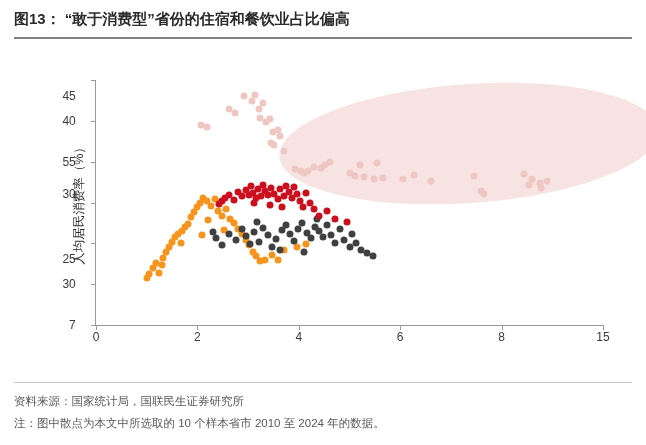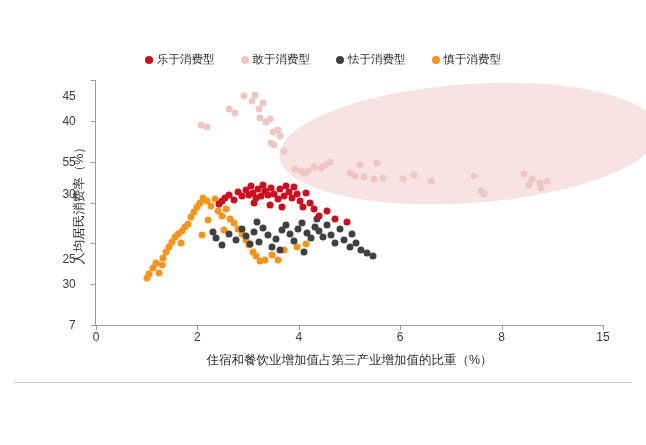--- a/index.html
+++ b/index.html
@@ -62,44 +62,29 @@
   
   .footer-rule{position:absolute;left:14px;top:382px;width:618px;height:1px;background:#c8c8c8;}
   .footer{position:absolute;left:14px;top:390px;width:618px;}
   .footer-line{font-size:11.5px;color:#58595b;line-height:22px;white-space:nowrap;}
 </style>
 </head>
 <body>
 
 <div class="page">
 
-
-  <div class="legend" id="legend">
-      <div class="legend-item">
-        <span class="legend-dot" style="background: rgb(204, 15, 31);"></span>
-        <span class="legend-label">乐于消费型</span>
-      </div>
-      <div class="legend-item">
-        <span class="legend-dot" style="background: rgb(238, 198, 194);"></span>
-        <span class="legend-label">敢于消费型</span>
-      </div>
-      <div class="legend-item">
-        <span class="legend-dot" style="background: rgb(64, 64, 64);"></span>
-        <span class="legend-label">怯于消费型</span>
-      </div>
-      <div class="legend-item">
-        <span class="legend-dot" style="background: rgb(247, 148, 30);"></span>
-        <span class="legend-label">慎于消费型</span>
-      </div>
-    </div>
+  <div class="title-block">
+    <div class="title-text">图13： “敢于消费型”省份的住宿和餐饮业占比偏高</div>
+    <div class="title-rule"></div>
+  </div>
+
 
   <div class="plot" id="plot">
     <div class="axis-y"></div>
     <div class="axis-x"></div>
-    <div class="axis-title-x">住宿和餐饮业增加值占第三产业增加值的比重（%）</div>
     <div class="axis-title-y">人均居民消费率（%）</div>
   <div class="tick-y" style="top: 245px;"></div>
       <div class="lbl-y" style="top: 245px;">7</div>
       <div class="tick-y" style="top: 204.167px;"></div>
       <div class="lbl-y" style="top: 204.167px;">30</div>
       <div class="tick-y" style="top: 163.333px;"></div>
       <div class="lbl-y" style="top: 179px;">25</div>
       <div class="tick-y" style="top: 122.5px;"></div>
       <div class="lbl-y" style="top: 114px; text-align: center;">30</div>
       <div class="tick-y" style="top: 81.6667px;"></div>
@@ -287,15 +272,17 @@
       <div class="pt" style="width: 7px; height: 7px; background: rgb(204, 15, 31); left: 122.694px; top: 124.133px;"></div>
       <div class="pt" style="width: 7px; height: 7px; background: rgb(204, 15, 31); left: 125.736px; top: 120.867px;"></div>
       <div class="pt" style="width: 7px; height: 7px; background: rgb(204, 15, 31); left: 158.184px; top: 123.317px;"></div>
       <div class="pt" style="width: 7px; height: 7px; background: rgb(204, 15, 31); left: 174.408px; top: 124.95px;"></div>
       <div class="pt" style="width: 7px; height: 7px; background: rgb(204, 15, 31); left: 185.562px; top: 127.4px;"></div>
       <div class="pt" style="width: 7px; height: 7px; background: rgb(204, 15, 31); left: 250.965px; top: 142.1px;"></div>
     </div>
 
   <div class="footer-rule"></div>
   <div class="footer">
+    <div class="footer-line">资料来源：国家统计局，国联民生证券研究所</div>
+    <div class="footer-line">注：图中散点为本文中所选取的 10 个样本省市 2010 至 2024 年的数据。</div>
   </div>
 
 </div>
 
 </body></html>

